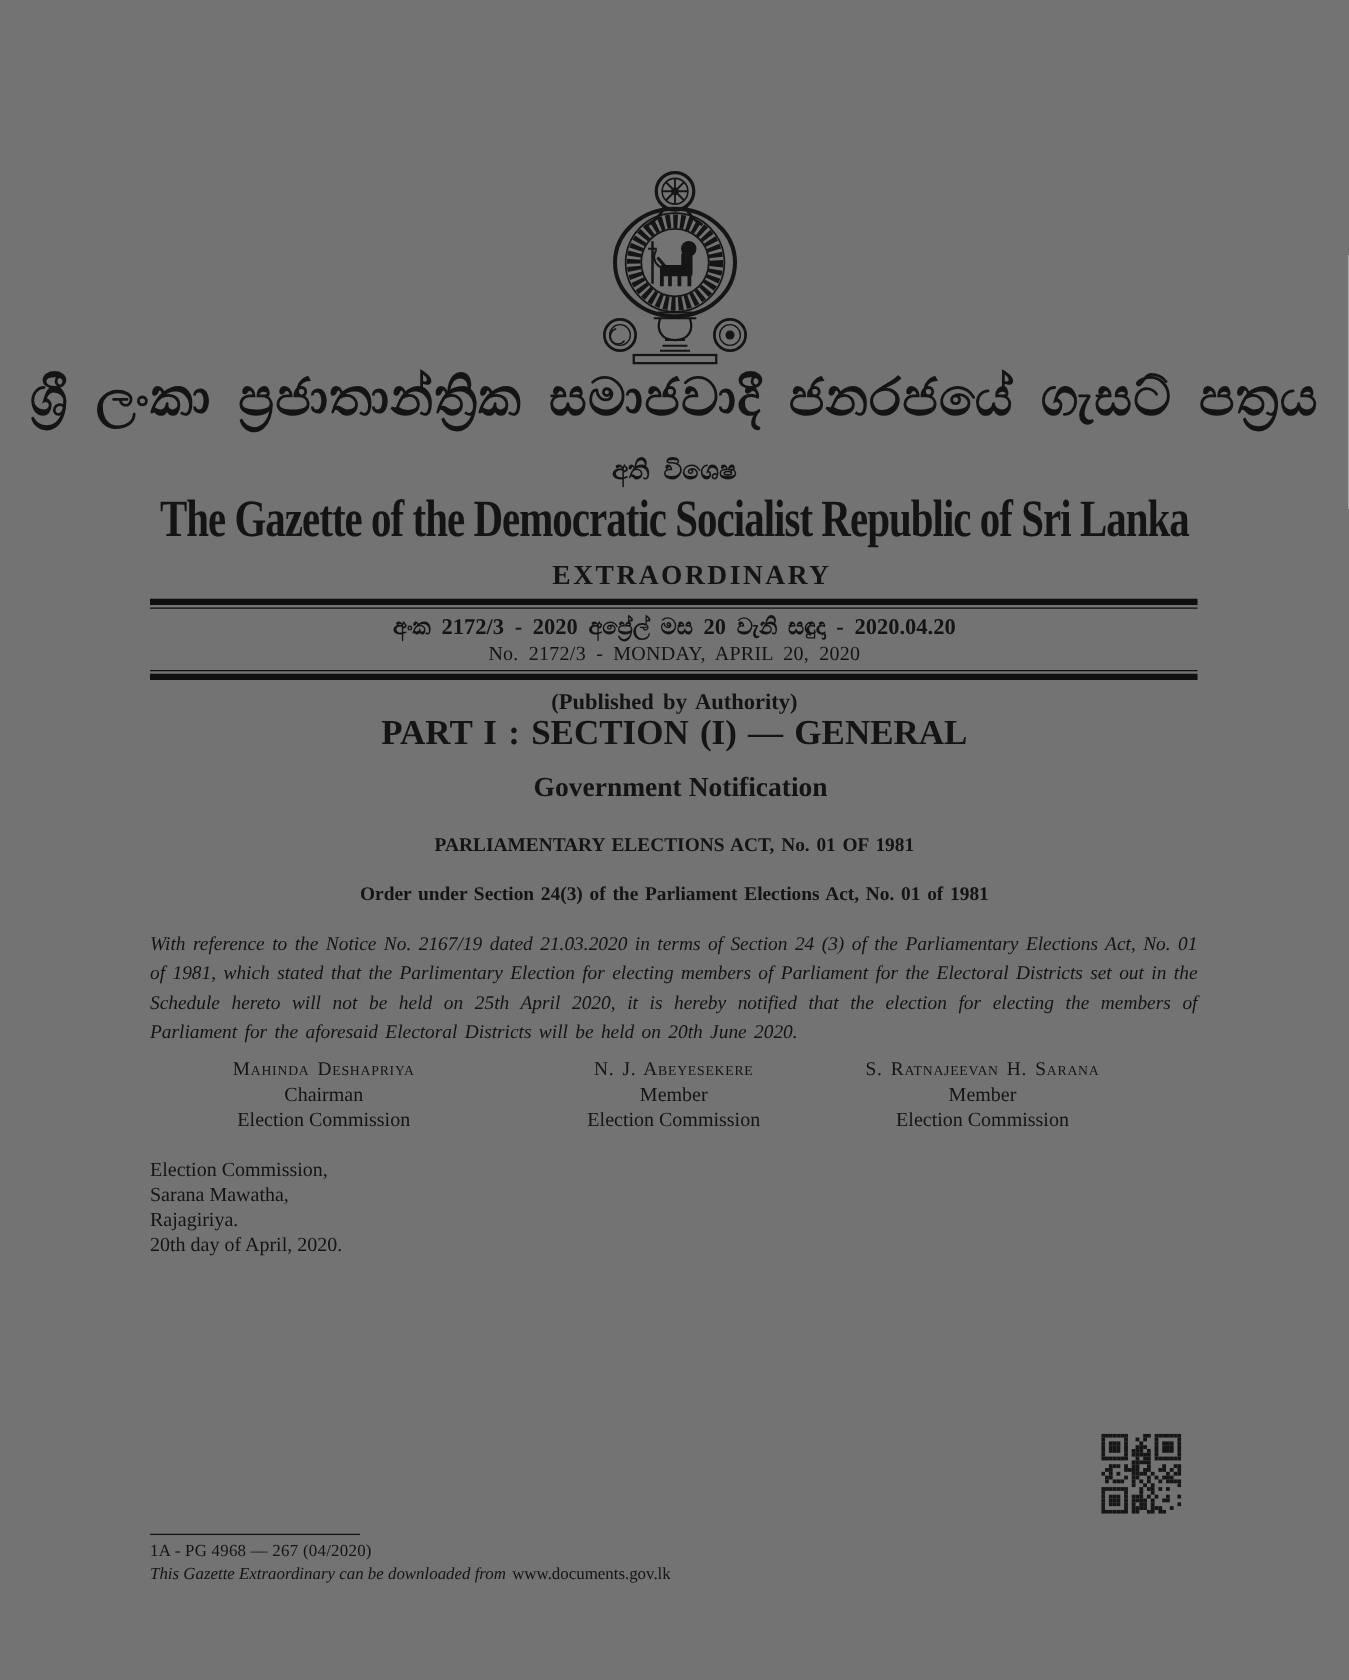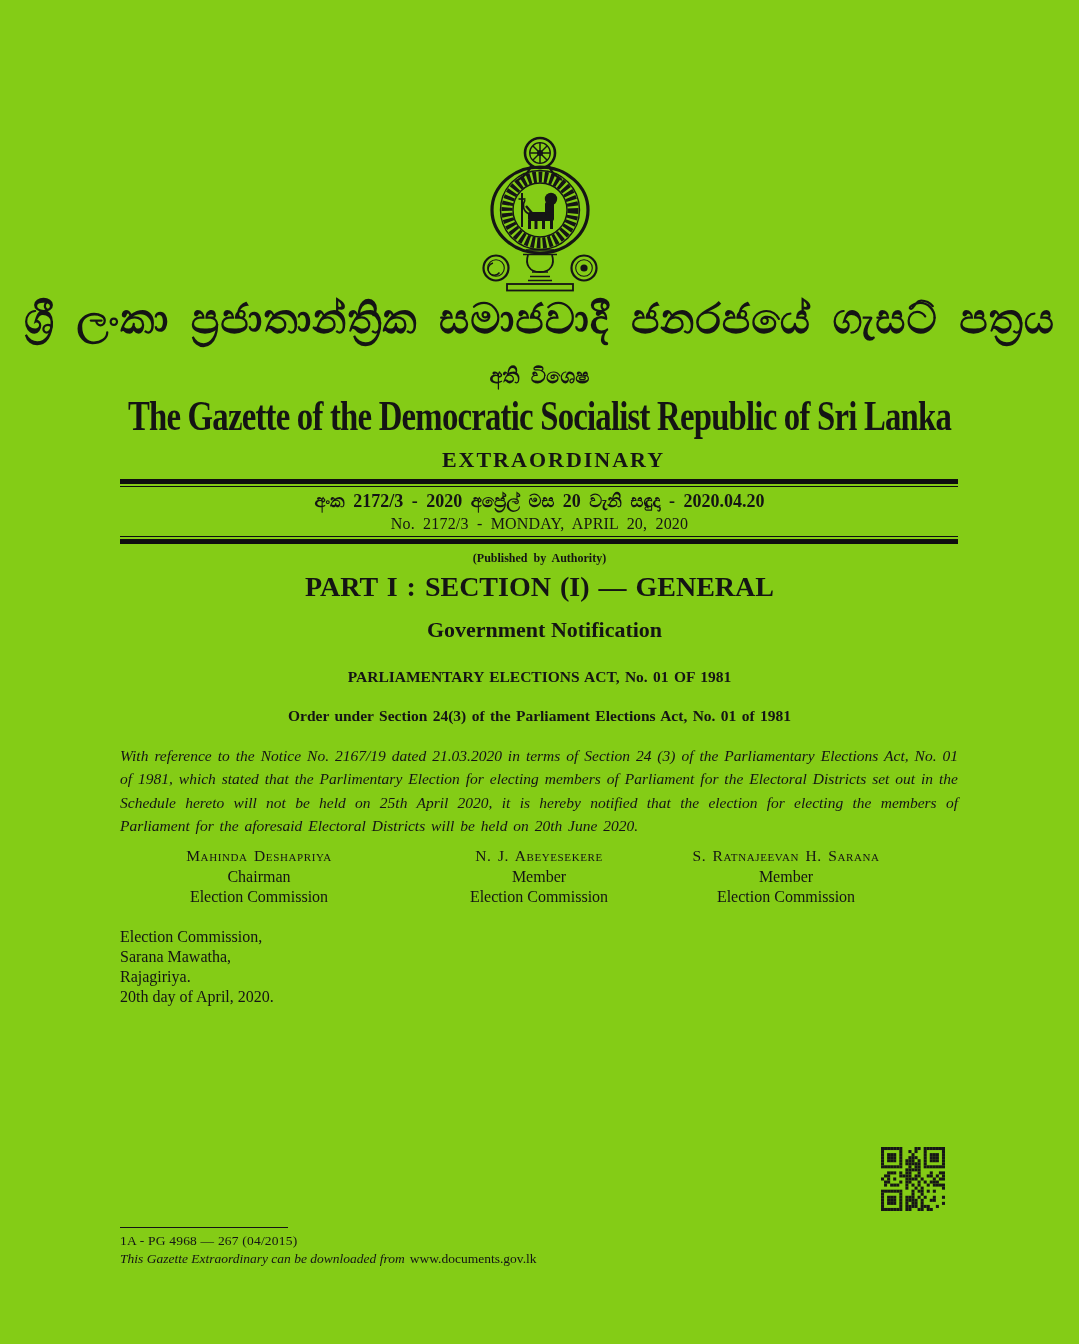--- a/index.html
+++ b/index.html
@@ -1,21 +1,21 @@
 <!DOCTYPE html>
 <html><head>
 <meta charset="utf-8">
 <style>
   * { margin:0; padding:0; box-sizing:border-box; }
   html,body { background:#f4f4f4; }
   .page {
     position:relative;
     width:1079px; height:1344px;
     margin:0 auto;
-    background:#84cc16;
+    background:#737373;
     color:#141414;
     font-family:"Liberation Serif", serif;
     overflow:hidden;
   }
   .abs { position:absolute; }
   .ctr { left:0; right:0; text-align:center; }
 
   .emblem { top:133px; left:50%; margin-left:-70px; width:140px; height:164px; }
 
   .sin-title { top:296px; font-size:42px; font-weight:700; word-spacing:10px; letter-spacing:1px; line-height:1.1; }
@@ -30,21 +30,21 @@
   .rule-top { top:479px; }
   .rule-top .thick { height:4.5px; }
   .rule-top .thin  { height:1.3px; margin-top:2.2px; }
   .rule-bot { top:536px; }
   .rule-bot .thin  { height:1.3px; }
   .rule-bot .thick { height:4.5px; margin-top:2.2px; }
 
   .sin-issue { top:491px; font-size:18px; font-weight:700; word-spacing:4px; }
   .en-issue  { top:515px; font-size:16px; word-spacing:4px; letter-spacing:0.2px; }
 
-  .published { top:551px; font-size:12px; font-weight:700; word-spacing:3px; }
+  .published { top:551px; font-size:18px; font-weight:700; word-spacing:3px; }
   .part      { top:571px; font-size:28px; font-weight:700; word-spacing:2px; }
   .govnote   { top:617px; font-size:22px; font-weight:700;padding-left:10px; }
   .act       { top:668px; font-size:15.5px; font-weight:700; word-spacing:1.5px; }
   .order     { top:707px; font-size:15.5px; font-weight:700; word-spacing:1.5px; }
 
   .para { top:744px; left:120px; width:838px;
           font-size:15.5px; line-height:23.4px;
           text-align:justify; word-spacing:2px;font-style:italic; }
 
   .sigs { top:846px; left:0; right:0; height:62px; }
@@ -403,18 +403,18 @@
         <rect x="24" y="60" width="3" height="3"></rect>
         <rect x="27" y="60" width="3" height="3"></rect>
         <rect x="36" y="60" width="3" height="3"></rect>
         <rect x="39" y="60" width="3" height="3"></rect>
         <rect x="45" y="60" width="3" height="3"></rect>
         <rect x="48" y="60" width="3" height="3"></rect>
       </svg>
   </div>
 
   <div class="abs frule"></div>
-  <div class="abs pcode">1A - PG 4968 — 267 (04/2015)</div>
+  <div class="abs pcode">1A - PG 4968 — 267 (04/2020)</div>
   <div class="abs dlnote">
     <span class="it">This Gazette Extraordinary can be downloaded from</span><span>www.documents.gov.lk</span>
   </div>
 
 </div>
 
 </body></html>

